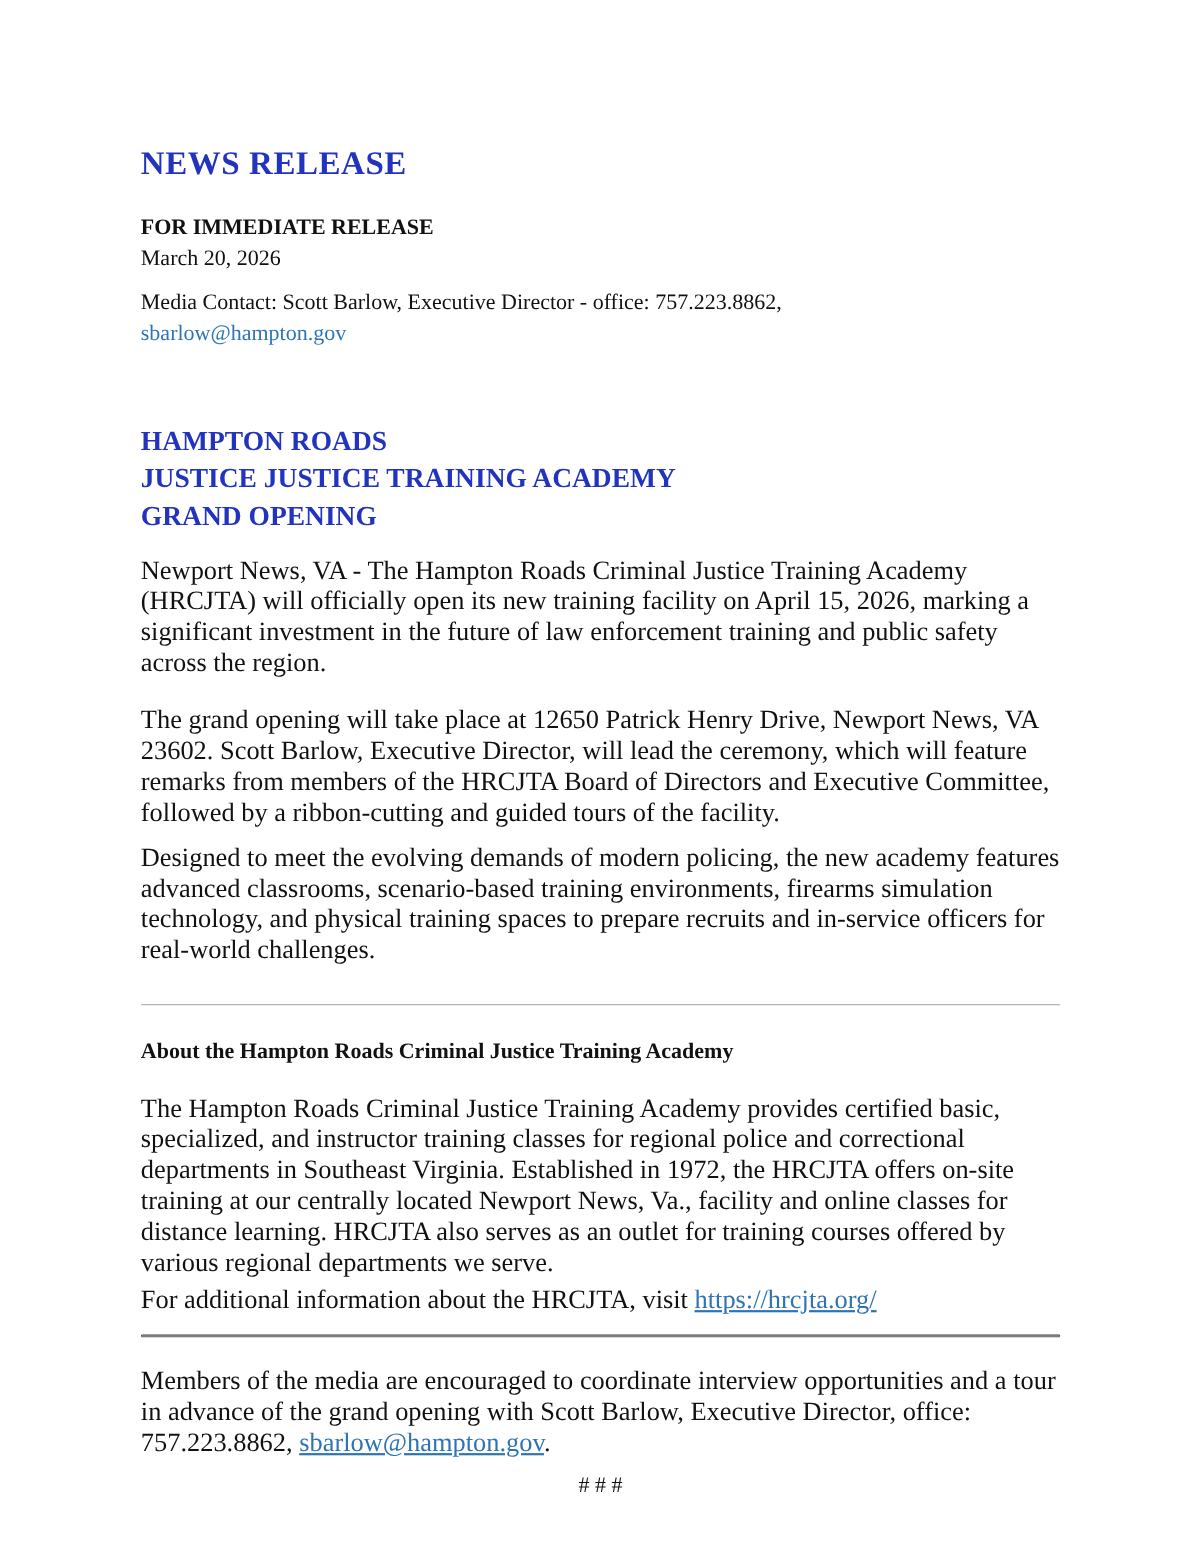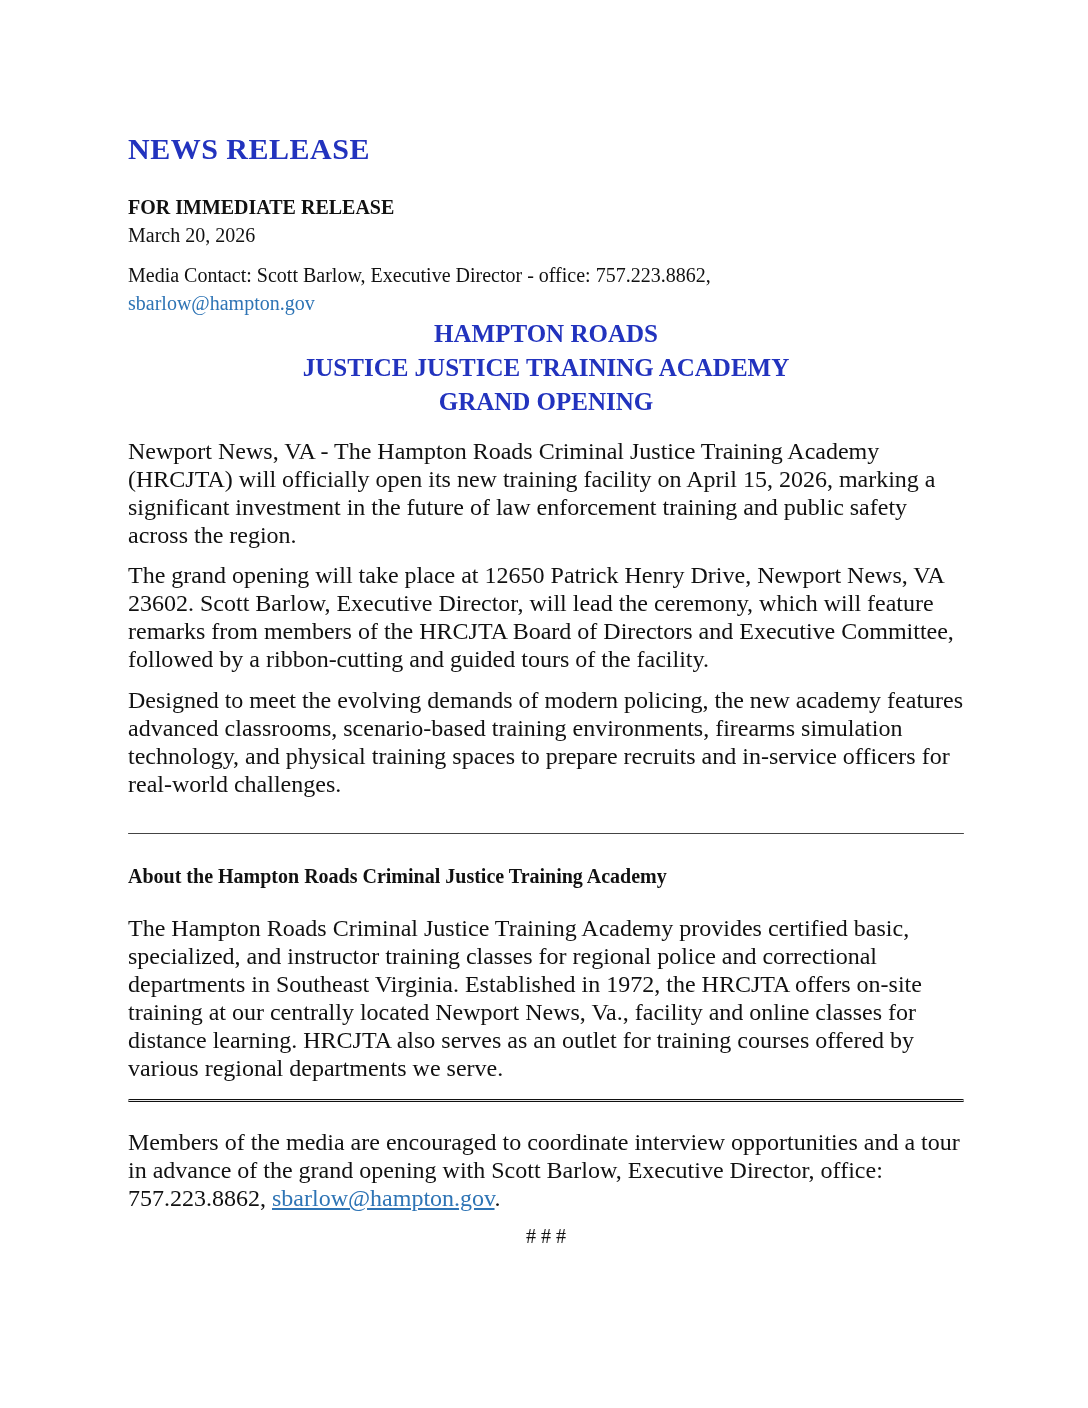--- a/index.html
+++ b/index.html
@@ -39,33 +39,33 @@
   .release-date {
     font-size: 20px;
     line-height: 28px;
   }
   .media-contact {
     margin-top: 12px;
     font-size: 20px;
     line-height: 28px;
   }
   .headline {
-    text-align: center;
+    margin-top: 68px;
     color: var(--title-blue);
     font-size: 25px;
     font-weight: bold;
     line-height: 34px;
   }
   .para {
     font-size: 24px;
     line-height: 28px;
     text-align: left;
   }
   .p1 { margin-top: 18px; }
-  .p2 { margin-top: 12px; }
+  .p2 { margin-top: 24px; }
   .p3 { margin-top: 13px; }
   .p4 { margin-top: 24px; }
   .p5 { margin-top: 6px; }
   .p6 { margin-top: 26px; }
   b.inline-bold { font-weight: normal; }
   .rule-thin {
     margin-top: 35px;
     border: 0;
     border-top: 1px solid var(--rule-gray);
     height: 0;
@@ -123,20 +123,21 @@
   <p class="para p2"><span>The grand opening will take place at </span><b class="inline-bold">12650 Patrick Henry Drive, Newport News, VA 23602</b><span>. Scott Barlow, Executive Director, will lead the ceremony, which will feature remarks from members of the HRCJTA Board of Directors and Executive Committee, followed by a ribbon-cutting and guided tours of the facility.</span></p>
 
   <p class="para p3">Designed to meet the evolving demands of modern policing, the new academy features advanced classrooms, scenario-based training environments, firearms simulation technology, and physical training spaces to prepare recruits and in-service officers for real-world challenges.</p>
 
   <hr class="rule-thin">
 
   <div class="about-heading">About the Hampton Roads Criminal Justice Training Academy</div>
 
   <p class="para p4">The Hampton Roads Criminal Justice Training Academy provides certified basic, specialized, and instructor training classes for regional police and correctional departments in Southeast Virginia. Established in 1972, the HRCJTA offers on-site training at our centrally located Newport News, Va., facility and online classes for distance learning. HRCJTA also serves as an outlet for training courses offered by various regional departments we serve.</p>
 
+  <p class="para p5"><span>For additional information about the HRCJTA, visit </span><a href="#" class="doc-link underlined">https://hrcjta.org/</a></p>
 
   <hr class="rule-thick">
 
   <p class="para p6"><span>Members of the media are encouraged to coordinate interview opportunities and a tour in advance of the grand opening with Scott Barlow, Executive Director, office: 757.223.8862, </span><a href="#" class="doc-link underlined">sbarlow@hampton.gov</a><span>.</span></p>
 
   <div class="end-mark"># # #</div>
 
 </div>
 
 </body></html>

